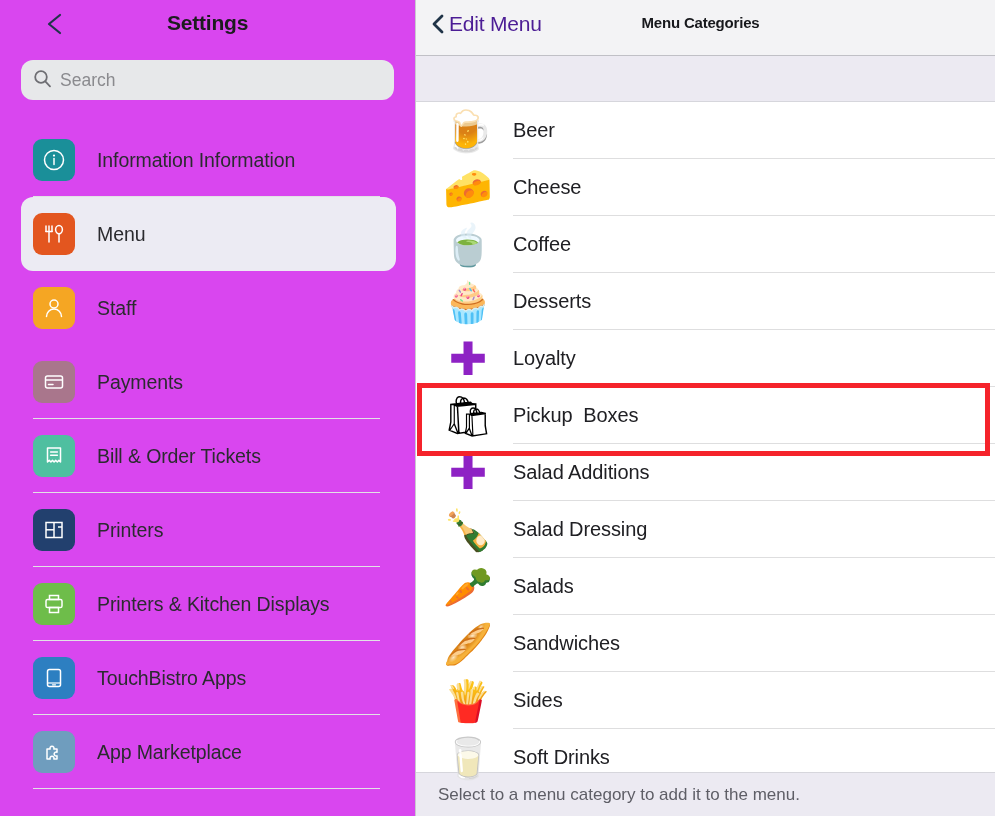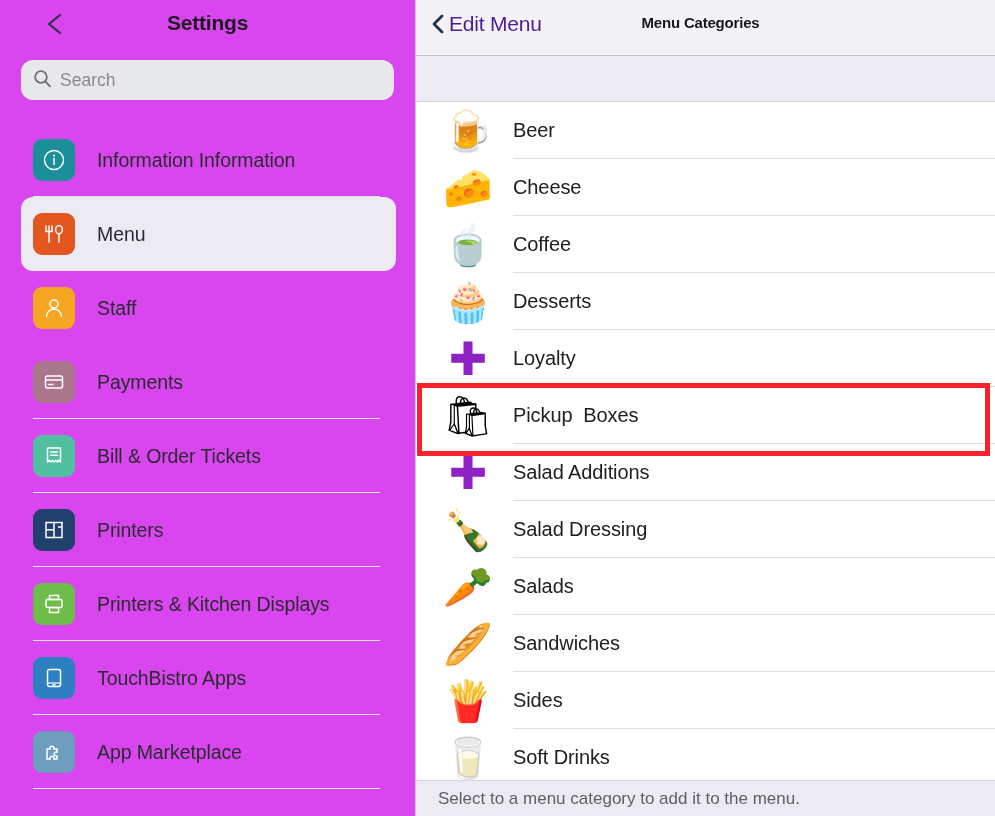--- a/index.html
+++ b/index.html
@@ -172,21 +172,21 @@
   }
   .cat-row .cat-divider {
     position: absolute;
     left: 97px; right: 0; bottom: 0;
     height: 1px;
     background: #dededf;
   }
   .rp-footer {
     position: absolute;
     left: 0; right: 0; bottom: 0;
-    height: 36px;
+    height: 44px;
     background: #eceaf2;
     border-top: 1px solid #d6d6dc;
     display: flex;
     align-items: center;
     padding-left: 22px;
   }
   .rp-footer span {
     font-size: 17px;
     color: #5e5e66;
   }

